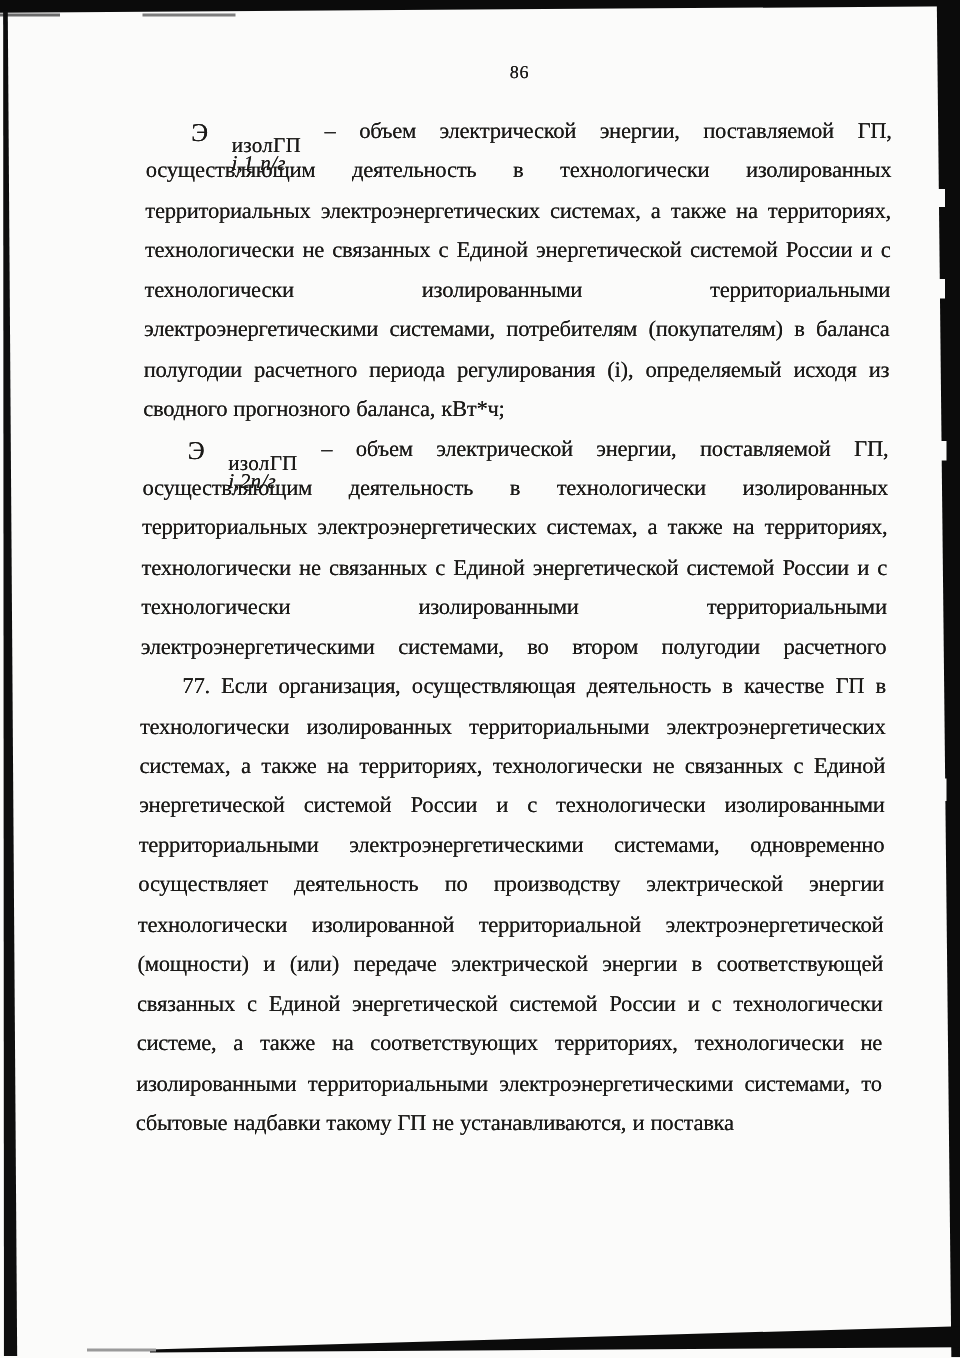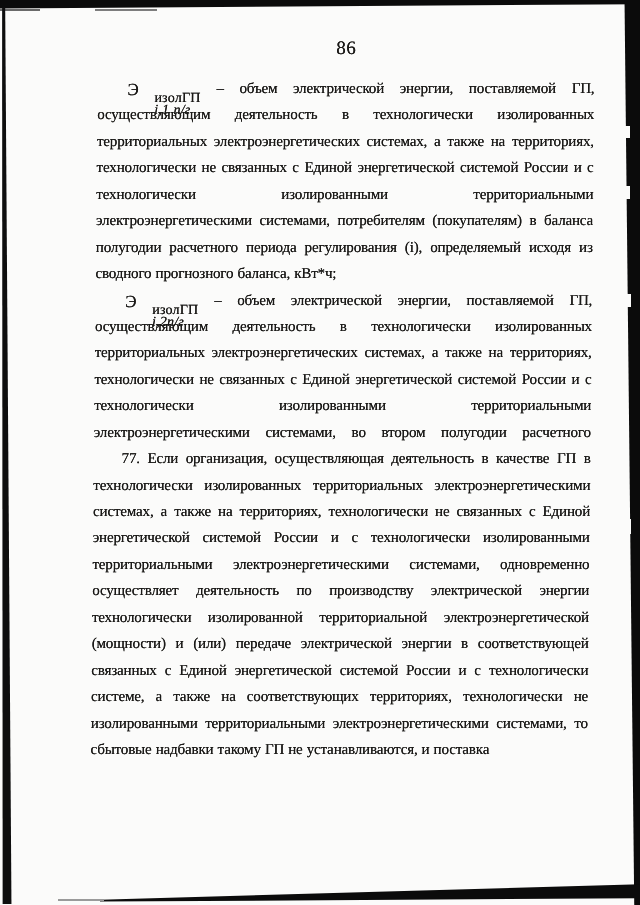--- a/index.html
+++ b/index.html
@@ -17,21 +17,21 @@
   }
   .page{position:absolute;inset:0;background:var(--paper);}
 
   
   .content{
     position:absolute;left:98px;top:40px;width:497px;
     transform:skewX(-0.6deg);transform-origin:0 0;
     text-shadow:0 0 .4px currentColor;
   }
   .page-num{
-    text-align:center;font-size:19px;line-height:16px;margin-bottom:19px;
+    text-align:center;font-size:12px;line-height:16px;margin-bottom:19px;
     letter-spacing:.5px;
   }
   .line{
     font-size:15px;line-height:26.45px;height:26.45px;
     letter-spacing:-0.15px;word-spacing:.5px;
     text-align:justify;text-align-last:justify;
     white-space:normal;overflow:visible;
   }
   .line.last{text-align-last:left;}
 
@@ -86,21 +86,21 @@
         <div class="line" style="text-indent: 15px;"><span class="formula"><span class="f-base">Э</span><span class="f-stack">
               <span class="f-sup">изолГП</span>
               <span class="f-sub">i,2п/г</span>
             </span></span> <span>– объем электрической энергии, поставляемой ГП,</span></div>
         <div class="line">осуществляющим деятельность в технологически изолированных</div>
         <div class="line">территориальных электроэнергетических системах, а также на территориях,</div>
         <div class="line">технологически не связанных с Единой энергетической системой России и с</div>
         <div class="line">технологически изолированными территориальными</div>
         <div class="line">электроэнергетическими системами, во втором полугодии расчетного</div>
         <div class="line" style="text-indent: 28px;">77. Если организация, осуществляющая деятельность в качестве ГП в</div>
-        <div class="line">технологически изолированных территориальных электроэнергетическими</div>
+        <div class="line">технологически изолированных территориальными электроэнергетических</div>
         <div class="line">системах, а также на территориях, технологически не связанных с Единой</div>
         <div class="line">энергетической системой России и с технологически изолированными</div>
         <div class="line">территориальными электроэнергетическими системами, одновременно</div>
         <div class="line">осуществляет деятельность по производству электрической энергии</div>
         <div class="line">технологически изолированной территориальной электроэнергетической</div>
         <div class="line">(мощности) и (или) передаче электрической энергии в соответствующей</div>
         <div class="line">связанных с Единой энергетической системой России и с технологически</div>
         <div class="line">системе, а также на соответствующих территориях, технологически не</div>
         <div class="line">изолированными территориальными электроэнергетическими системами, то</div>
         <div class="line last">сбытовые надбавки такому ГП не устанавливаются, и поставка</div>

